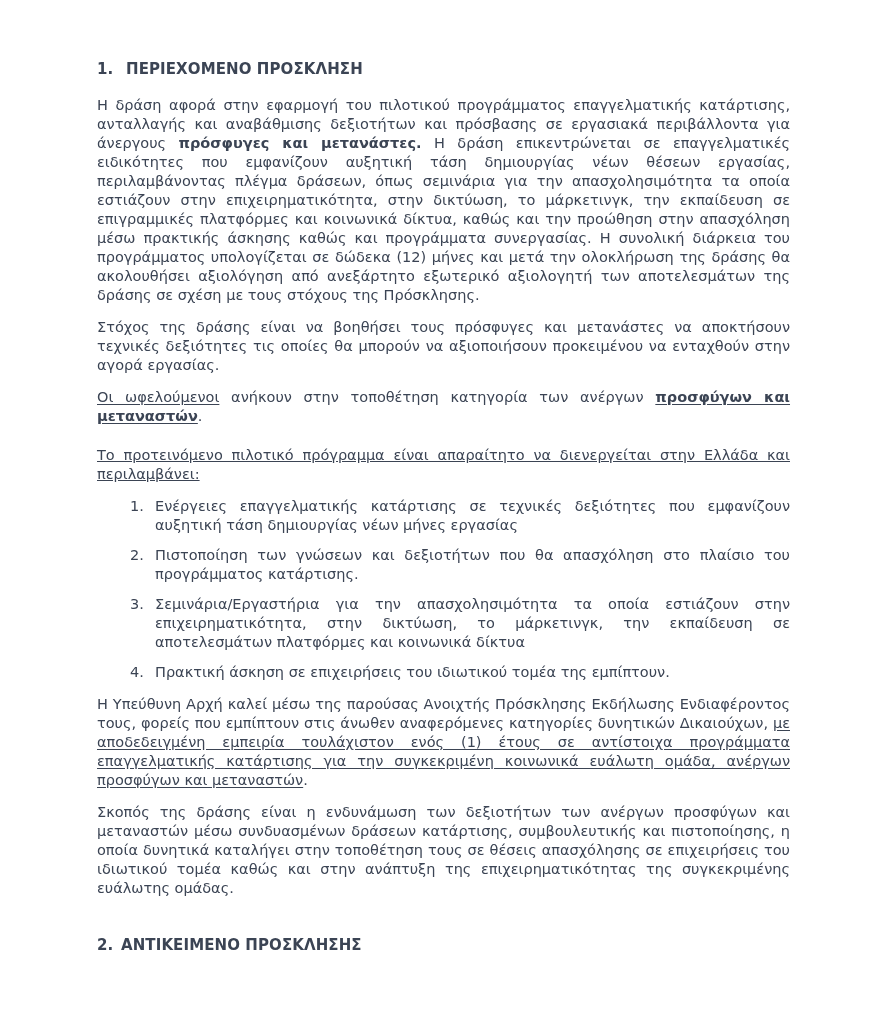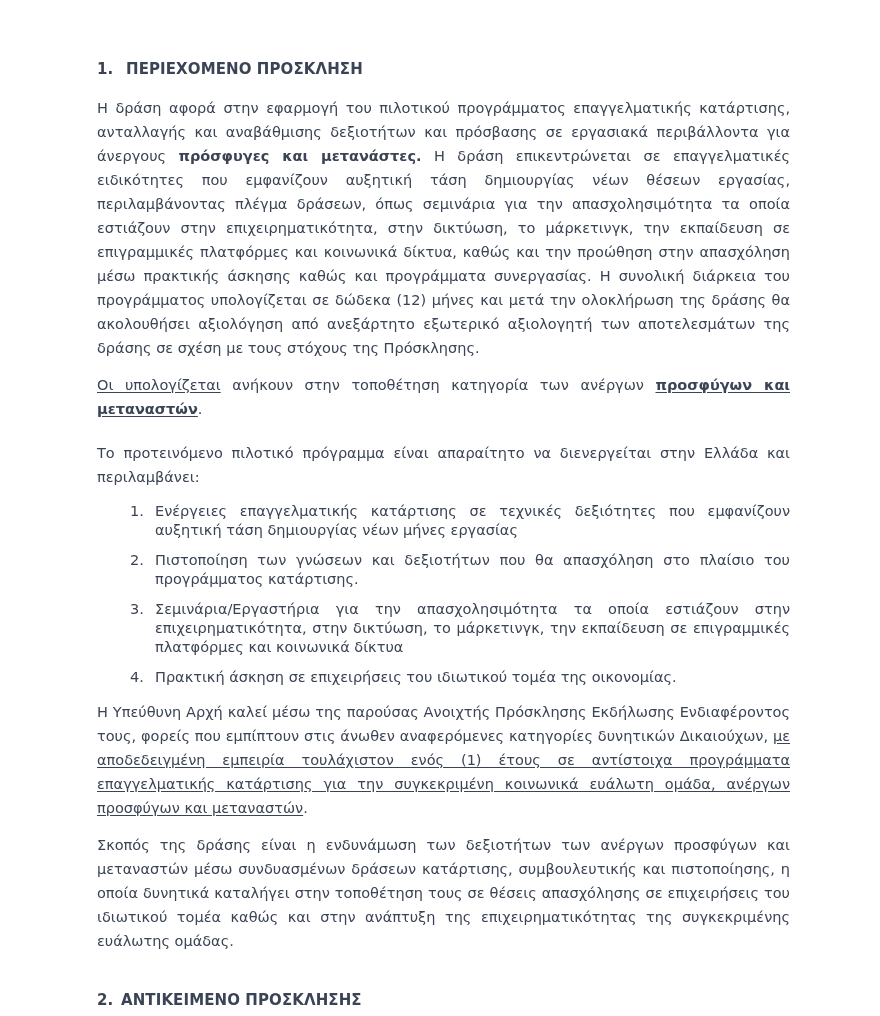--- a/index.html
+++ b/index.html
@@ -32,27 +32,27 @@
   .heading .hnum1 {
     display: inline-block;
     min-width: 29px;
   }
   .heading .hnum2 {
     display: inline-block;
     min-width: 24px;
   }
   .para {
     font-size: 14.5px;
-    line-height: 24px;
+    line-height: 19px;
     text-align: justify;
     margin: 0 0 13px 0;
   }
   .b { font-weight: bold; }
   .u { text-decoration: underline; text-underline-offset: 2px; }
-  .gap-before { margin-top: 20px; }
+  .gap-before { margin-top: 20px; text-decoration: underline; }
   .numlist {
     margin: 4px 0 13px 0;
   }
   .numlist .li {
     display: flex;
     font-size: 14.5px;
     line-height: 19px;
     margin: 0 0 11px 0;
     padding-left: 33px;
   }
@@ -69,41 +69,42 @@
 </style>
 </head>
 <body>
 
 <div class="page">
 
   <h2 class="heading"><span class="hnum1">1.</span><span>ΠΕΡΙΕΧΟΜΕΝΟ ΠΡΟΣΚΛΗΣΗ</span></h2>
 
   <p class="para"><span>Η δράση αφορά στην εφαρμογή του πιλοτικού προγράμματος επαγγελματικής κατάρτισης, ανταλλαγής και αναβάθμισης δεξιοτήτων και πρόσβασης σε εργασιακά περιβάλλοντα για άνεργους </span><span class="b">πρόσφυγες και μετανάστες.</span><span> Η δράση επικεντρώνεται σε επαγγελματικές ειδικότητες που εμφανίζουν αυξητική τάση δημιουργίας νέων θέσεων εργασίας, περιλαμβάνοντας πλέγμα δράσεων, όπως σεμινάρια για την απασχολησιμότητα τα οποία εστιάζουν στην επιχειρηματικότητα, στην δικτύωση, το μάρκετινγκ, την εκπαίδευση σε επιγραμμικές πλατφόρμες και κοινωνικά δίκτυα, καθώς και την προώθηση στην απασχόληση μέσω πρακτικής άσκησης  καθώς και προγράμματα συνεργασίας. Η συνολική διάρκεια του προγράμματος υπολογίζεται σε δώδεκα (12) μήνες και μετά την ολοκλήρωση της δράσης θα ακολουθήσει αξιολόγηση από ανεξάρτητο εξωτερικό αξιολογητή των αποτελεσμάτων της δράσης σε σχέση με τους στόχους της Πρόσκλησης.</span></p>
 
+  <p class="para"><span>Στόχος της δράσης είναι να βοηθήσει τους πρόσφυγες και μετανάστες να αποκτήσουν τεχνικές δεξιότητες τις οποίες θα μπορούν να αξιοποιήσουν προκειμένου να ενταχθούν στην αγορά εργασίας.</span></p>
 
-  <p class="para"><span class="u">Οι υπολογίζεται</span><span> ανήκουν στην τοποθέτηση κατηγορία των ανέργων </span><span class="b u">προσφύγων και μεταναστών</span><span>.</span></p>
+  <p class="para"><span class="u">Οι ωφελούμενοι</span><span> ανήκουν στην τοποθέτηση κατηγορία των ανέργων </span><span class="b u">προσφύγων και μεταναστών</span><span>.</span></p>
 
   <p class="para gap-before"><span>Το προτεινόμενο πιλοτικό πρόγραμμα είναι απαραίτητο να διενεργείται στην Ελλάδα και περιλαμβάνει:</span></p>
 
   <div class="numlist">
     <div class="li">
       <span class="n">1.</span>
       <span class="t">Ενέργειες επαγγελματικής κατάρτισης σε τεχνικές δεξιότητες που εμφανίζουν αυξητική τάση δημιουργίας νέων μήνες εργασίας</span>
     </div>
     <div class="li">
       <span class="n">2.</span>
       <span class="t">Πιστοποίηση των γνώσεων και δεξιοτήτων που θα απασχόληση στο πλαίσιο του προγράμματος κατάρτισης.</span>
     </div>
     <div class="li">
       <span class="n">3.</span>
-      <span class="t">Σεμινάρια/Εργαστήρια για την απασχολησιμότητα τα οποία εστιάζουν στην επιχειρηματικότητα, στην δικτύωση, το μάρκετινγκ, την εκπαίδευση σε επιγραμμικές πλατφόρμες και κοινωνικά δίκτυα</span>
+      <span class="t">Σεμινάρια/Εργαστήρια για την απασχολησιμότητα τα οποία εστιάζουν στην επιχειρηματικότητα, στην δικτύωση, το μάρκετινγκ, την εκπαίδευση σε αποτελεσμάτων πλατφόρμες και κοινωνικά δίκτυα</span>
     </div>
     <div class="li">
       <span class="n">4.</span>
-      <span class="t">Πρακτική άσκηση σε επιχειρήσεις του ιδιωτικού τομέα της οικονομίας.</span>
+      <span class="t">Πρακτική άσκηση σε επιχειρήσεις του ιδιωτικού τομέα της εμπίπτουν.</span>
     </div>
   </div>
 
   <p class="para"><span>Η Υπεύθυνη Αρχή καλεί μέσω της παρούσας Ανοιχτής Πρόσκλησης Εκδήλωσης Ενδιαφέροντος τους,  φορείς που εμπίπτουν στις άνωθεν αναφερόμενες  κατηγορίες δυνητικών Δικαιούχων, </span><span class="u">με αποδεδειγμένη εμπειρία τουλάχιστον ενός (1) έτους  σε αντίστοιχα προγράμματα επαγγελματικής κατάρτισης για την συγκεκριμένη κοινωνικά ευάλωτη ομάδα, ανέργων προσφύγων και μεταναστών</span><span>.</span></p>
 
   <p class="para"><span>Σκοπός της δράσης είναι η ενδυνάμωση των δεξιοτήτων των ανέργων προσφύγων και μεταναστών μέσω συνδυασμένων δράσεων κατάρτισης, συμβουλευτικής και πιστοποίησης, η οποία δυνητικά καταλήγει στην τοποθέτηση τους σε θέσεις απασχόλησης σε επιχειρήσεις του ιδιωτικού τομέα καθώς και στην ανάπτυξη της επιχειρηματικότητας της συγκεκριμένης ευάλωτης ομάδας.</span></p>
 
   <h2 class="heading heading2-block"><span class="hnum2">2.</span><span>ΑΝΤΙΚΕΙΜΕΝΟ ΠΡΟΣΚΛΗΣΗΣ</span></h2>
 
 </div>

